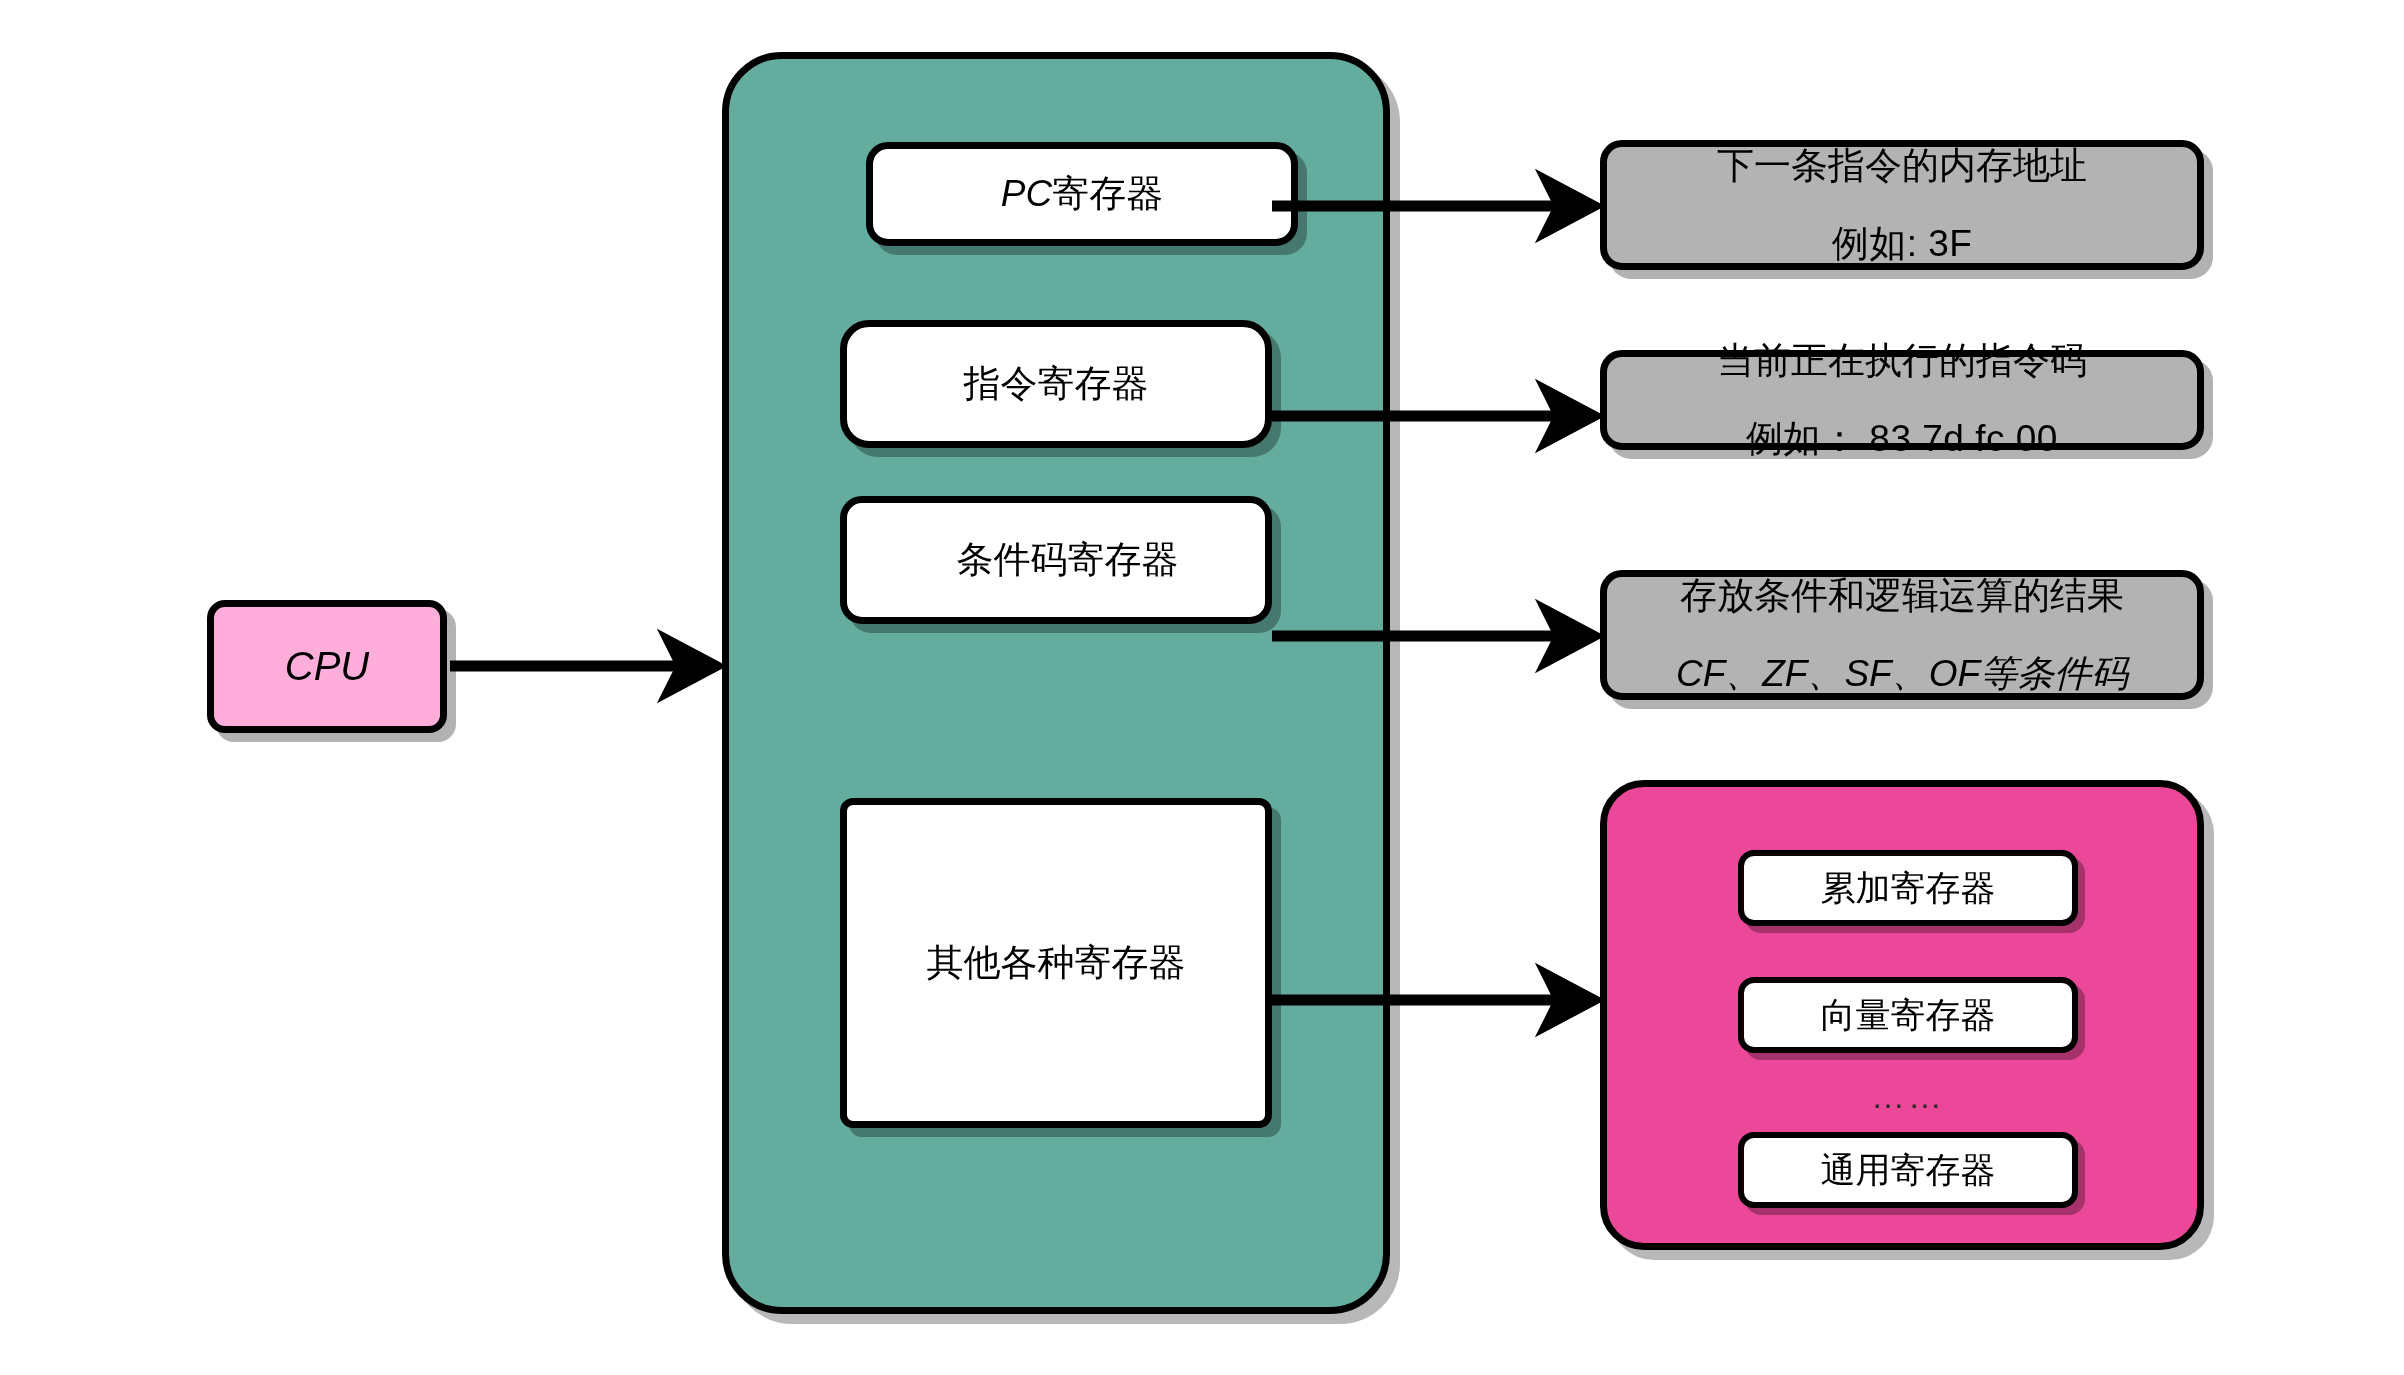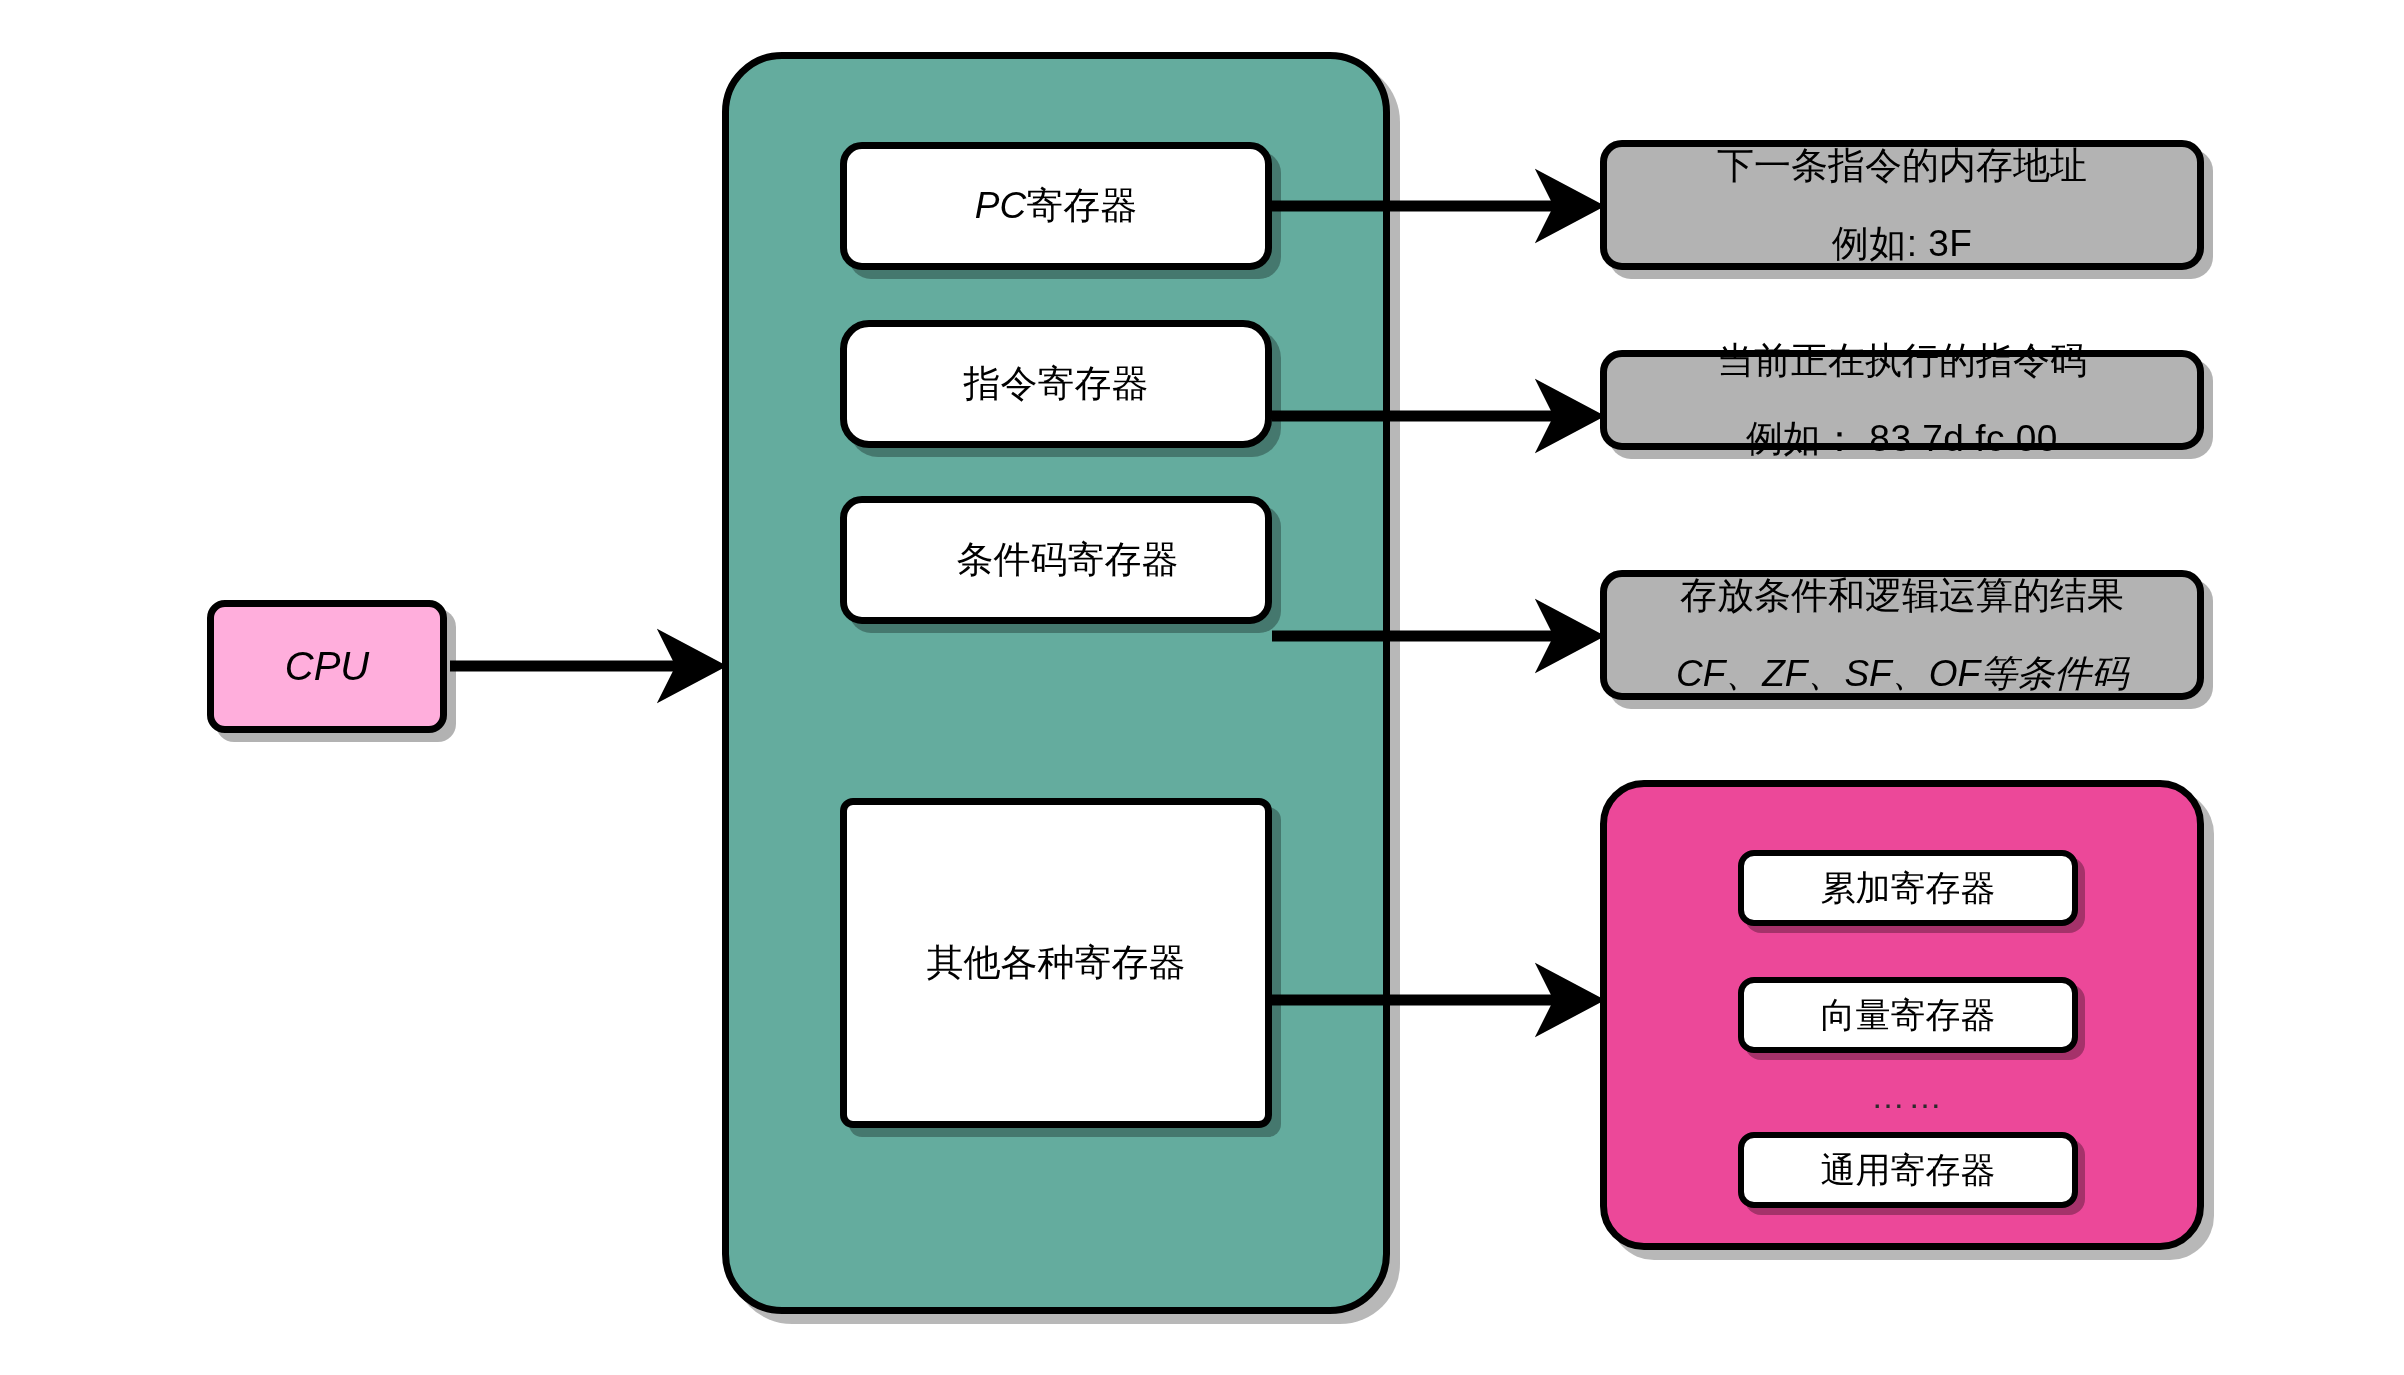--- a/index.html
+++ b/index.html
@@ -70,21 +70,21 @@
   }
 
   
   .reg-box {
     background: #ffffff;
     border-radius: 22px;
     font-size: 37px;
     left: 840px;
     width: 432px;
   }
-  .reg-pc      { top: 142px;  height: 128px; }
+  .reg-pc      { top: 142px;  height: 104px; margin-left: 26px; }
   .reg-ir      { top: 320px;  height: 128px; border-radius: 29px; }
   .reg-flags   { top: 496px;  height: 128px; padding-left: 23px; }
   .reg-others  { top: 798px;  height: 330px; border-radius: 13px; }
 
   .reg-box .pc-prefix {
     font-style: italic;
     font-weight: 400;
   }
 
   

